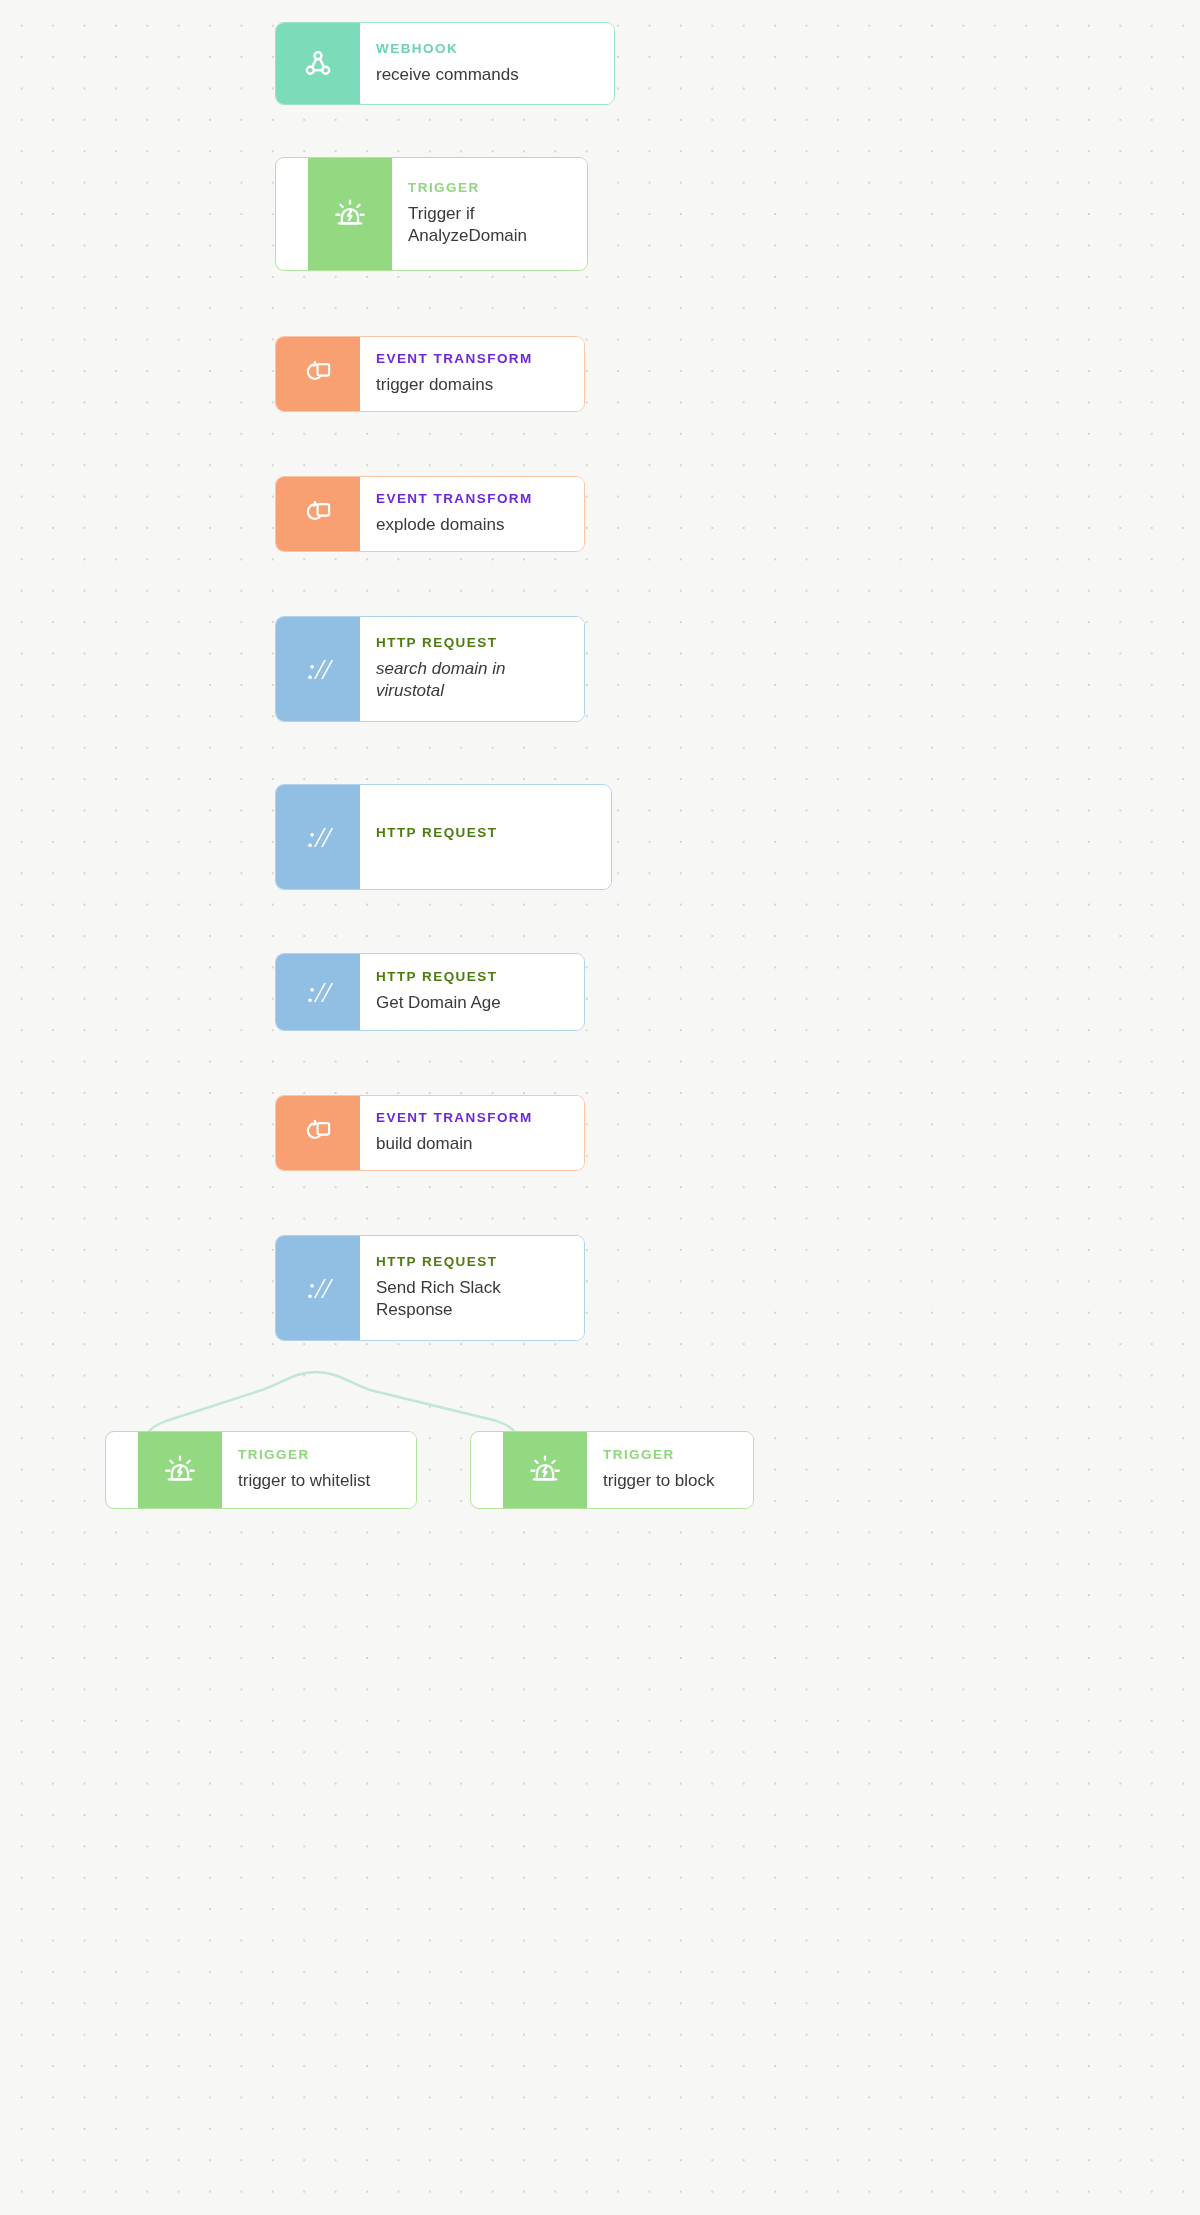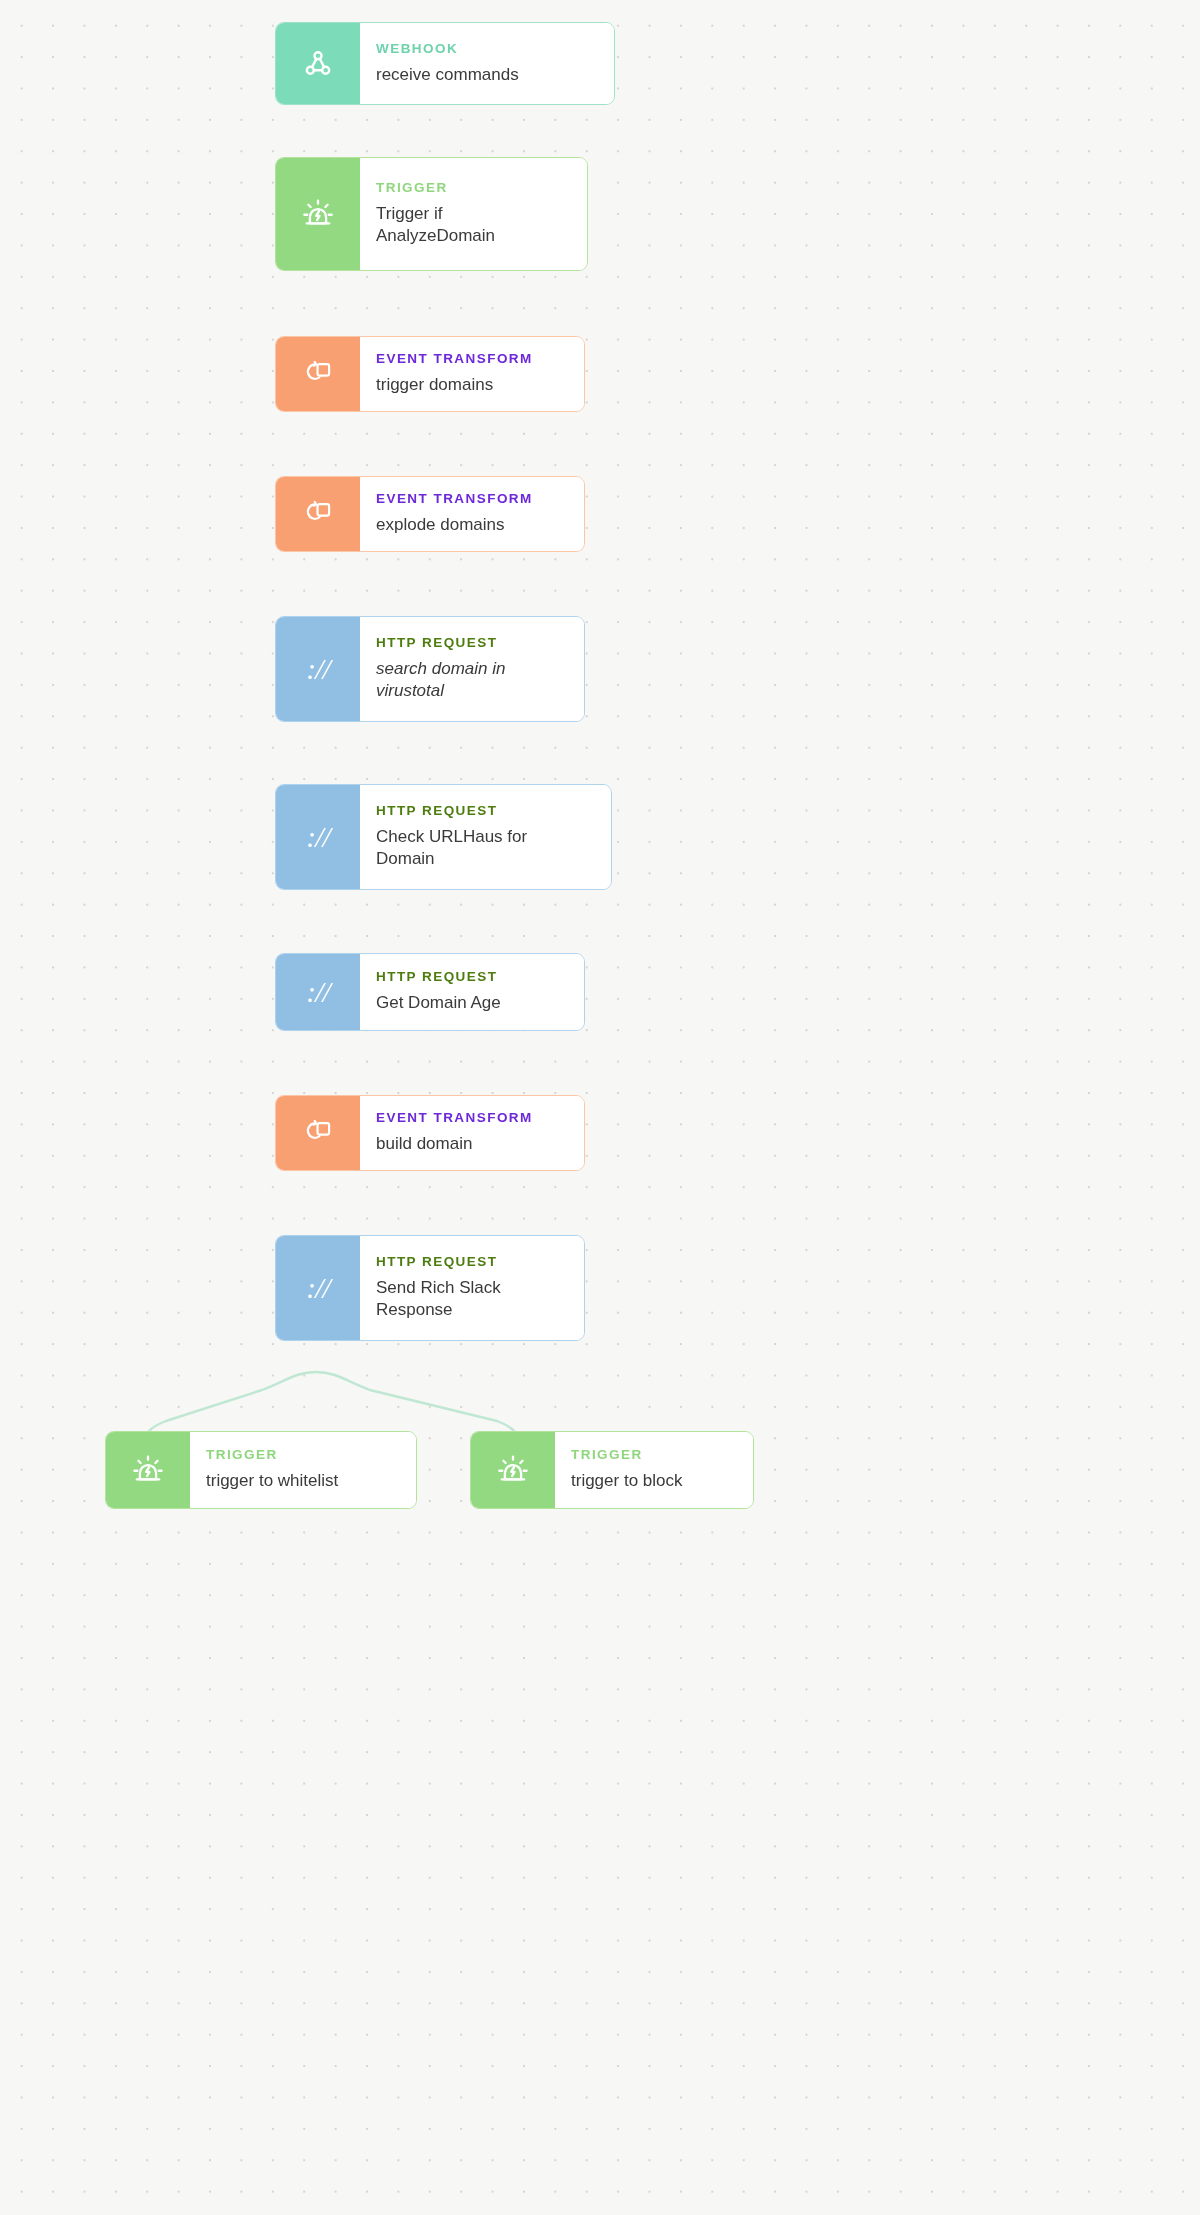--- a/index.html
+++ b/index.html
@@ -55,21 +55,21 @@
     color:#3a3a3a;
     line-height:1.28;
     font-weight:400;
   }
 
   
   .t-webhook{border:1.6px solid #9fe3c6;}
   .t-webhook .icon{background:#7cdcb9;}
   .t-webhook .kicker{color:#6ed3ac;}
 
-  .t-trigger{border:1.6px solid #b4e39c;}
+  .t-trigger{border:1.6px solid #b4e39c;padding-left:32px;}
   .t-trigger .icon{background:#92d982;}
   .t-trigger .kicker{color:#8fd67d;}
 
   .t-transform{border:1.6px solid #fbc6a6;}
   .t-transform .icon{background:#f9a072;}
   .t-transform .kicker{color:#6d28d9;}
 
   .t-http{border:1.6px solid #afd3ec;}
   .t-http .icon{background:#90bfe3;}
   .t-http .kicker{color:#4d7c0f;}
@@ -221,21 +221,20 @@
       <div class="title" style="max-width:178px;font-style:italic;">search domain in virustotal</div>
     </div>
   </div>
 
   <div class="node t-http" style="left:275px;top:784px;width:337px;height:106px;">
     <div class="icon" style="width:84px;">
       <span class="httpglyph">://</span>
     </div>
     <div class="body">
       <div class="kicker">HTTP REQUEST</div>
-      <div class="title" style="max-width:205px;">Check URLHaus for Domain</div>
     </div>
   </div>
 
   <div class="node t-http" style="left:275px;top:953px;width:310px;height:78px;">
     <div class="icon" style="width:84px;">
       <span class="httpglyph">://</span>
     </div>
     <div class="body">
       <div class="kicker">HTTP REQUEST</div>
       <div class="title">Get Domain Age</div>

